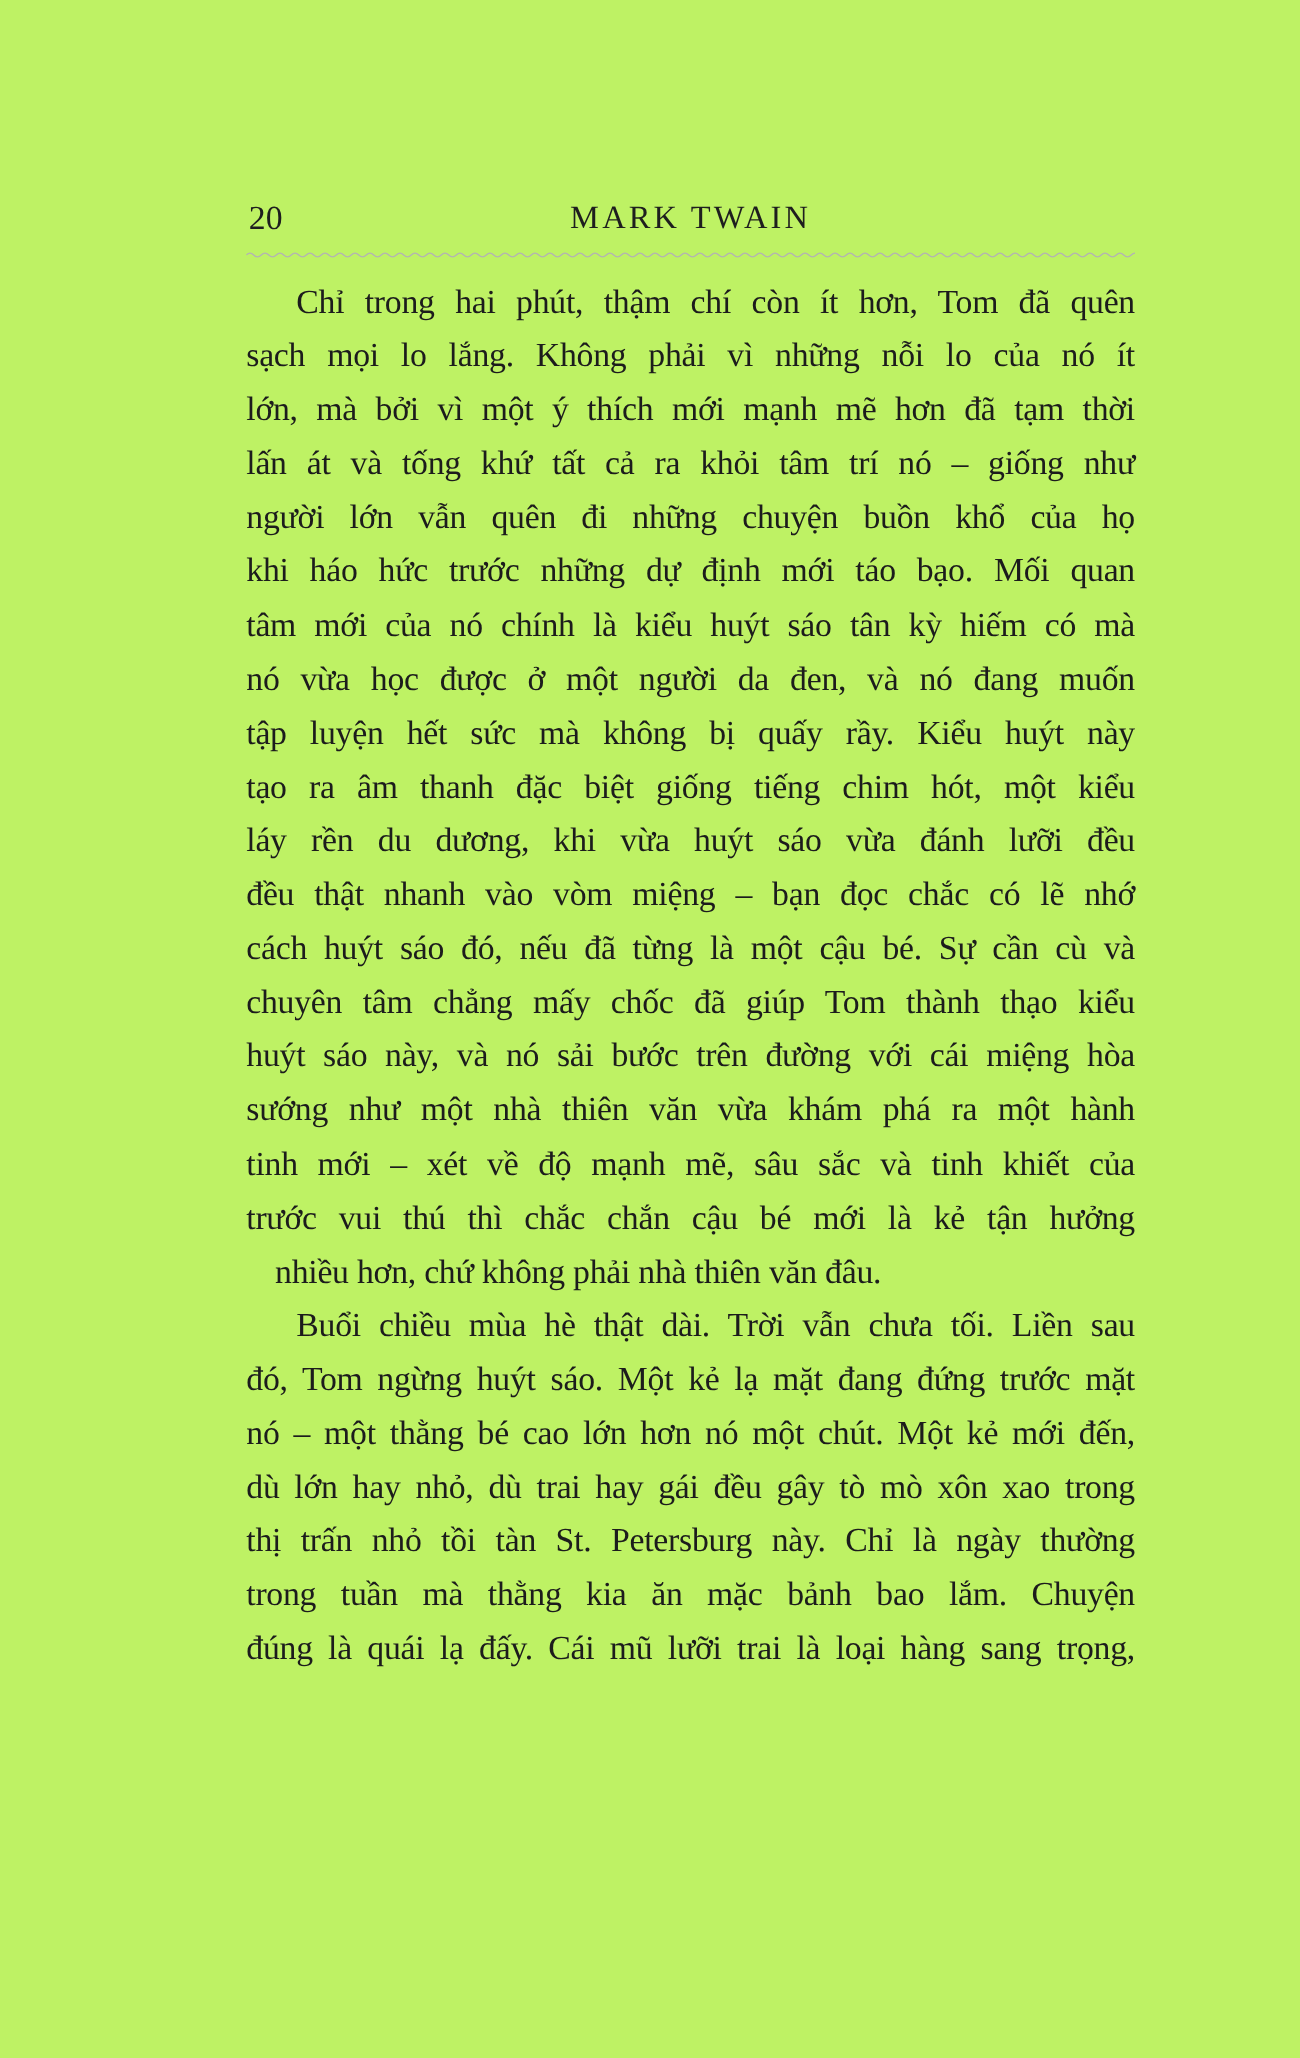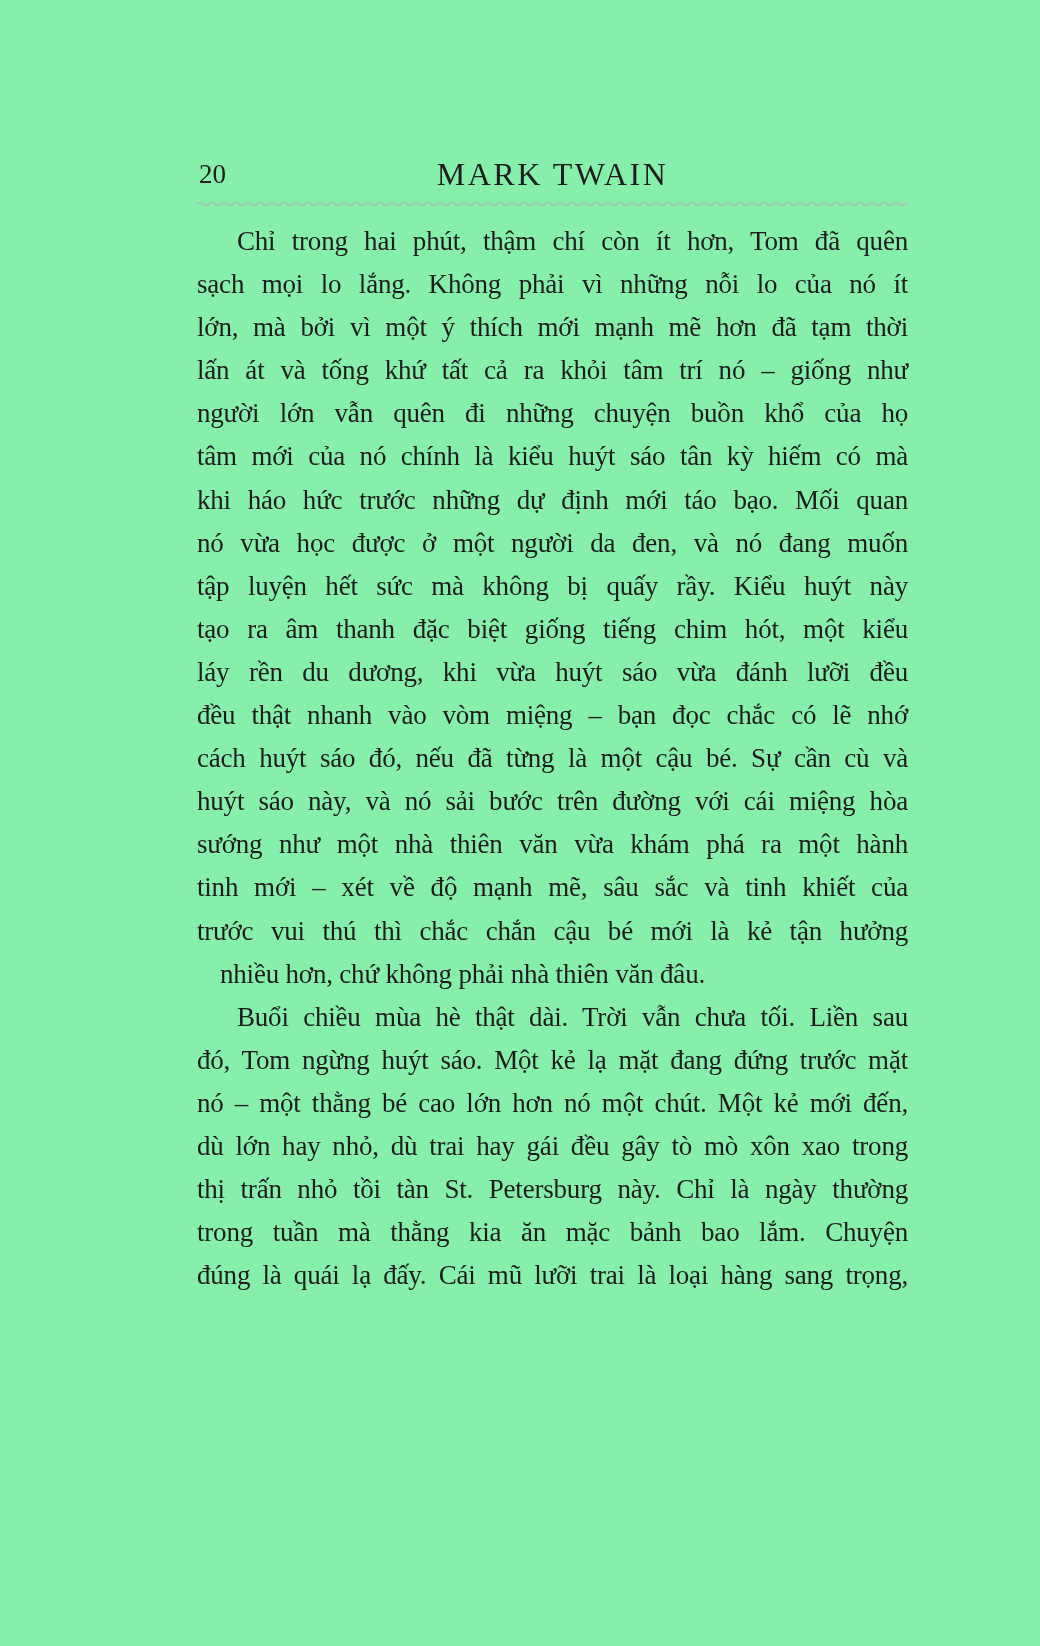--- a/index.html
+++ b/index.html
@@ -32,21 +32,21 @@
   .pagenum {
     position: absolute;
     left: 2px;
     top: 0;
     font-size: 27px;
     color: #1e1e1e;
   }
   .running {
     width: 100%;
     text-align: center;
-    font-size: 32px;
+    font-size: 26px;
     letter-spacing: 2.5px;
     color: #1e1e1e;
   }
   .rule {
     position: absolute;
     top: 199px;
     left: 0;
   }
   .bodytext {
     position: absolute;
@@ -70,46 +70,47 @@
     text-indent: 40px;
   }
   .line.no-justify {
     text-align-last: left;
     margin-left: 23px;
   }
 </style>
 </head>
 <body>
 
-<div class="page" style="background: #86efac;">
+<div class="page" style="background: #bef264;">
   <div class="content">
 
     <div class="header">
       <span class="pagenum">20</span>
       <div class="running">MARK TWAIN</div>
     </div>
 
     <svg class="rule" width="711" height="10">
       <path id="wave-path" fill="none" stroke-width="1.1" d="M0,5 q3,-3 6,0 q3,3 6,0 q3,-3 6,0 q3,3 6,0 q3,-3 6,0 q3,3 6,0 q3,-3 6,0 q3,3 6,0 q3,-3 6,0 q3,3 6,0 q3,-3 6,0 q3,3 6,0 q3,-3 6,0 q3,3 6,0 q3,-3 6,0 q3,3 6,0 q3,-3 6,0 q3,3 6,0 q3,-3 6,0 q3,3 6,0 q3,-3 6,0 q3,3 6,0 q3,-3 6,0 q3,3 6,0 q3,-3 6,0 q3,3 6,0 q3,-3 6,0 q3,3 6,0 q3,-3 6,0 q3,3 6,0 q3,-3 6,0 q3,3 6,0 q3,-3 6,0 q3,3 6,0 q3,-3 6,0 q3,3 6,0 q3,-3 6,0 q3,3 6,0 q3,-3 6,0 q3,3 6,0 q3,-3 6,0 q3,3 6,0 q3,-3 6,0 q3,3 6,0 q3,-3 6,0 q3,3 6,0 q3,-3 6,0 q3,3 6,0 q3,-3 6,0 q3,3 6,0 q3,-3 6,0 q3,3 6,0 q3,-3 6,0 q3,3 6,0 q3,-3 6,0 q3,3 6,0 q3,-3 6,0 q3,3 6,0 q3,-3 6,0 q3,3 6,0 q3,-3 6,0 q3,3 6,0 q3,-3 6,0 q3,3 6,0 q3,-3 6,0 q3,3 6,0 q3,-3 6,0 q3,3 6,0 q3,-3 6,0 q3,3 6,0 q3,-3 6,0 q3,3 6,0 q3,-3 6,0 q3,3 6,0 q3,-3 6,0 q3,3 6,0 q3,-3 6,0 q3,3 6,0 q3,-3 6,0 q3,3 6,0 q3,-3 6,0 q3,3 6,0 q3,-3 6,0 q3,3 6,0 q3,-3 6,0 q3,3 6,0 q3,-3 6,0 q3,3 6,0 q3,-3 6,0 q3,3 6,0 q3,-3 6,0 q3,3 6,0 q3,-3 6,0 q3,3 6,0 q3,-3 6,0 q3,3 6,0 q3,-3 6,0 q3,3 6,0 q3,-3 6,0 q3,3 6,0 q3,-3 6,0 q3,3 6,0 q3,-3 6,0 q3,3 6,0 q3,-3 6,0 q3,3 6,0 q3,-3 6,0 q3,3 6,0 q3,-3 6,0 q3,3 6,0 q3,-3 6,0 q3,3 6,0 q3,-3 6,0 q3,3 6,0 q3,-3 6,0 q3,3 6,0 q3,-3 6,0 q3,3 6,0 q3,-3 6,0 q3,3 6,0" stroke="#b3b3b3"></path>
     </svg>
 
     <div class="bodytext" style="color: rgb(28, 28, 28);">
         <div class="line indent">Chỉ trong hai phút, thậm chí còn ít hơn, Tom đã quên</div>
         <div class="line">sạch mọi lo lắng. Không phải vì những nỗi lo của nó ít</div>
         <div class="line">lớn, mà bởi vì một ý thích mới mạnh mẽ hơn đã tạm thời</div>
         <div class="line">lấn át và tống khứ tất cả ra khỏi tâm trí nó – giống như</div>
         <div class="line">người lớn vẫn quên đi những chuyện buồn khổ của họ</div>
+        <div class="line">khi háo hức trước những dự định mới táo bạo. Mối quan</div>
         <div class="line">tâm mới của nó chính là kiểu huýt sáo tân kỳ hiếm có mà</div>
-        <div class="line">khi háo hức trước những dự định mới táo bạo. Mối quan</div>
         <div class="line">nó vừa học được ở một người da đen, và nó đang muốn</div>
         <div class="line">tập luyện hết sức mà không bị quấy rầy. Kiểu huýt này</div>
         <div class="line">tạo ra âm thanh đặc biệt giống tiếng chim hót, một kiểu</div>
         <div class="line">láy rền du dương, khi vừa huýt sáo vừa đánh lưỡi đều</div>
         <div class="line">đều thật nhanh vào vòm miệng – bạn đọc chắc có lẽ nhớ</div>
         <div class="line">cách huýt sáo đó, nếu đã từng là một cậu bé. Sự cần cù và</div>
+        <div class="line">chuyên tâm chẳng mấy chốc đã giúp Tom thành thạo kiểu</div>
         <div class="line">huýt sáo này, và nó sải bước trên đường với cái miệng hòa</div>
         <div class="line">sướng như một nhà thiên văn vừa khám phá ra một hành</div>
         <div class="line">tinh mới – xét về độ mạnh mẽ, sâu sắc và tinh khiết của</div>
         <div class="line">trước vui thú thì chắc chắn cậu bé mới là kẻ tận hưởng</div>
         <div class="line no-justify">nhiều hơn, chứ không phải nhà thiên văn đâu.</div>
         <div class="line indent">Buổi chiều mùa hè thật dài. Trời vẫn chưa tối. Liền sau</div>
         <div class="line">đó, Tom ngừng huýt sáo. Một kẻ lạ mặt đang đứng trước mặt</div>
         <div class="line">nó – một thằng bé cao lớn hơn nó một chút. Một kẻ mới đến,</div>
         <div class="line">dù lớn hay nhỏ, dù trai hay gái đều gây tò mò xôn xao trong</div>
         <div class="line">thị trấn nhỏ tồi tàn St. Petersburg này. Chỉ là ngày thường</div>

